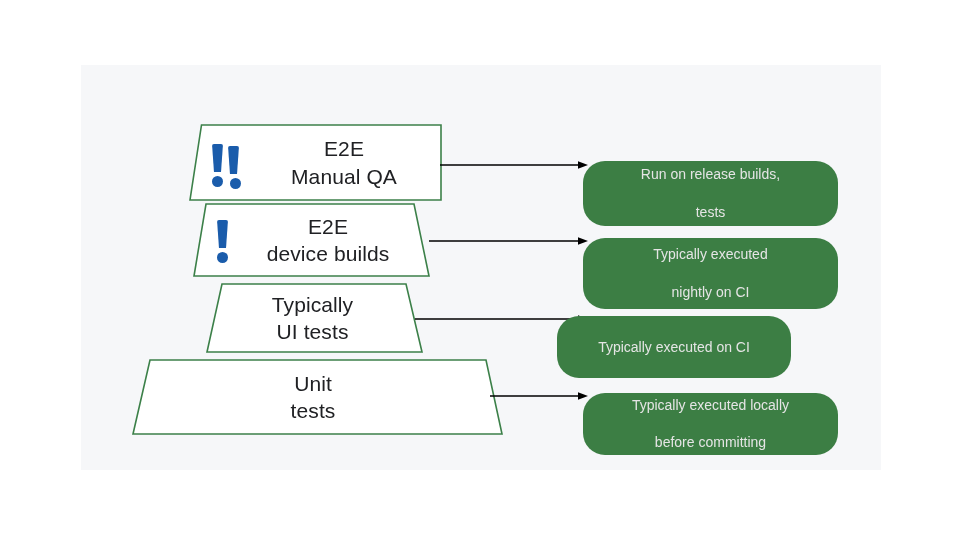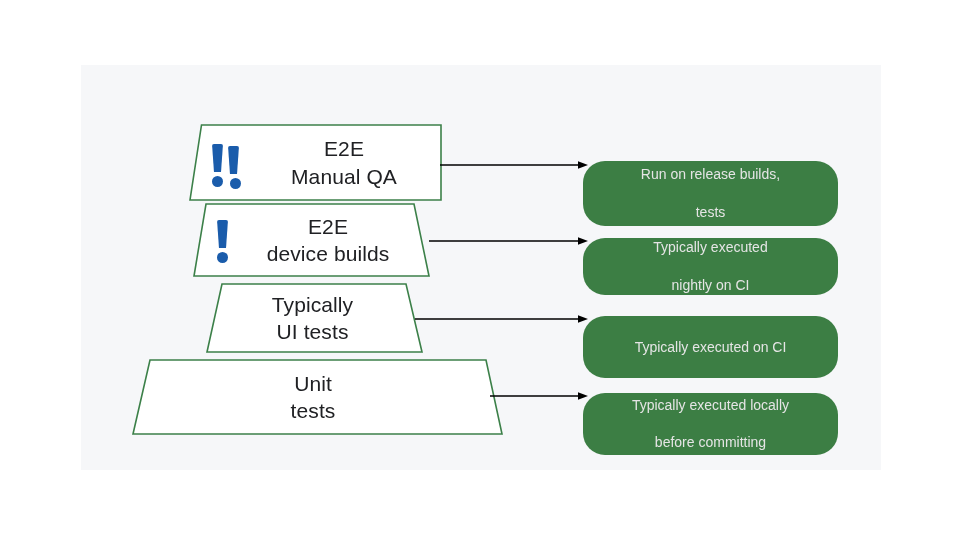--- a/index.html
+++ b/index.html
@@ -199,28 +199,28 @@
     </svg>
   </div>
 
   <div class="pill" style="left:583px; top:133px; width:255px; height:65px;">
     <div>
       <span>Run on release builds,</span>
       <span>tests</span>
     </div>
   </div>
 
-  <div class="pill" style="left:583px; top:210px; width:255px; height:57px;">
+  <div class="pill" style="left:583px; top:210px; width:255px; height:71px;">
     <div>
       <span>Typically executed</span>
       <span>nightly on CI</span>
     </div>
   </div>
 
-  <div class="pill" style="left:583px; top:288px; width:255px; height:62px;">
+  <div class="pill" style="left:557px; top:288px; width:234px; height:62px;">
     <div>
       <span>Typically executed on CI</span>
     </div>
   </div>
 
   <div class="pill" style="left:583px; top:365px; width:255px; height:62px;align-items:center;">
     <div>
       <span>Typically executed locally</span>
       <span>before committing</span>
     </div>

